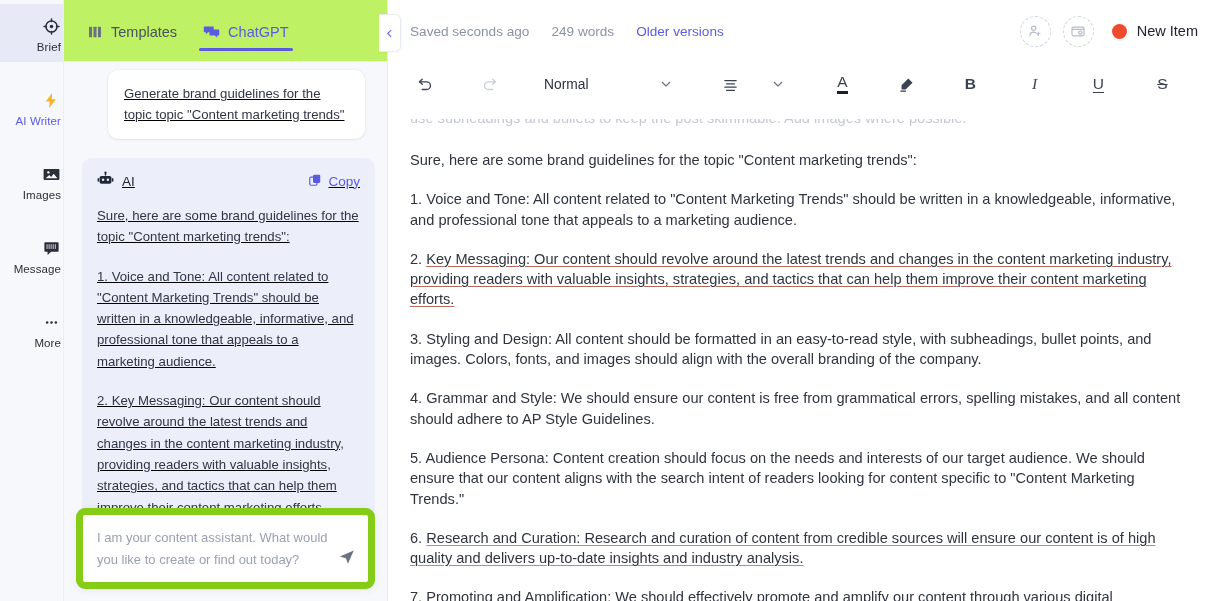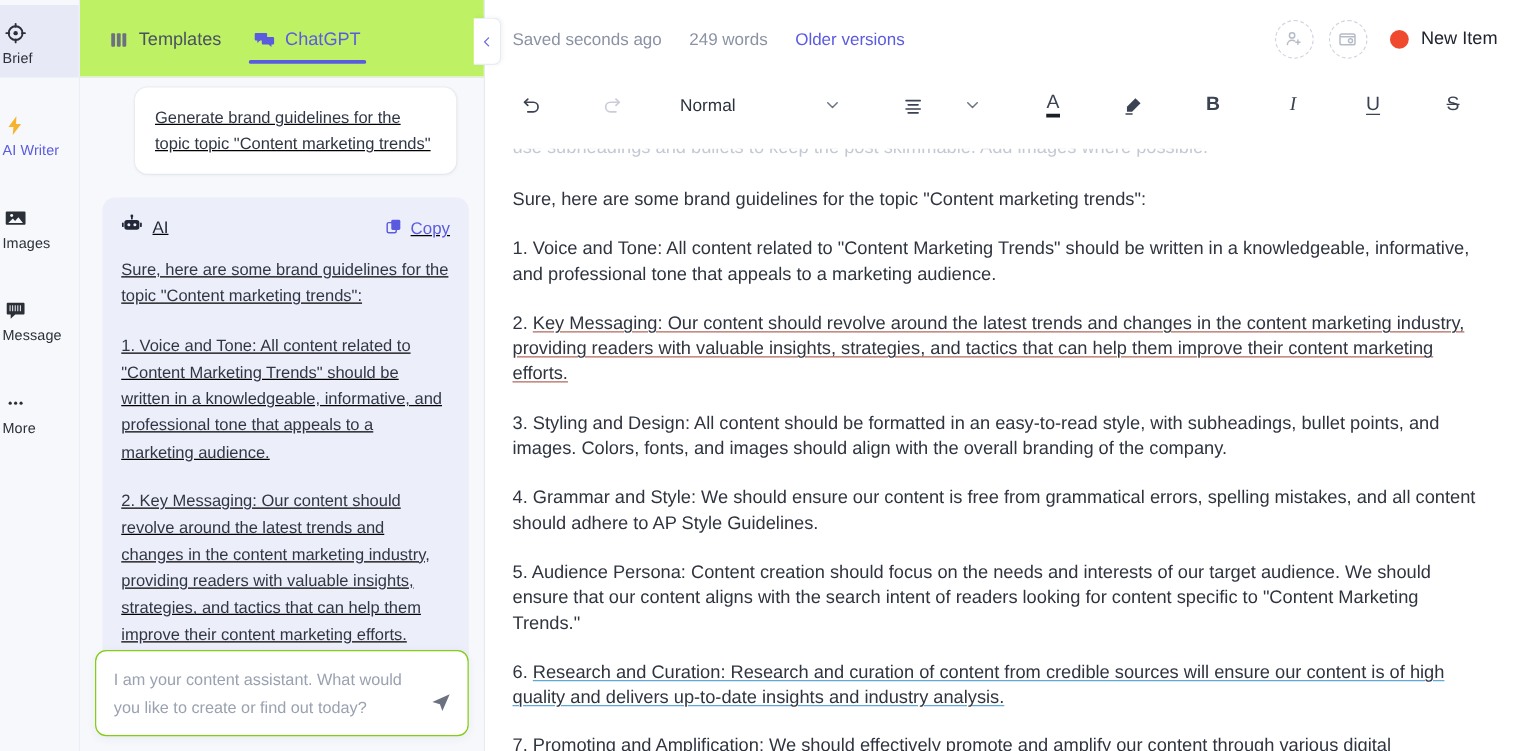--- a/index.html
+++ b/index.html
@@ -15,21 +15,21 @@
   
   .rail {
     width: 64px; flex: 0 0 64px;
     background: #f7f8fc;
     border-right: 1px solid #eceef5;
     display: flex; flex-direction: column;
     align-items: stretch;
     padding-top: 4px;
   }
   .rail-item {
-    display: flex; flex-direction: column; align-items: flex-start;
+    display: flex; flex-direction: column; align-items: flex-end;
     justify-content: center;
     padding: 10px 2px 6px;
     cursor: pointer;
     gap: 6px;
     min-height: 58px;
   }
   .rail-item.active-bg { background: #e7eaf6; }
   .rail-item.active-text .rail-label { color: #5b5be0; }
   .rail-ico { width: 20px; height: 20px; display: flex; align-items: center; justify-content: center; }
   .rail-ico svg { display: block; }
@@ -75,35 +75,35 @@
     padding: 13px 16px 14px;
     box-shadow: 0 1px 3px rgba(38,45,70,.07), 0 0 0 1px rgba(40,50,80,.03);
     font-size: 13.2px; line-height: 21px; color: #303644;
   }
   .ai-card {
     background: #eceefa;
     border-radius: 10px;
     margin: 19px 0 0 6px;
     padding: 13px 15px 16px;
   }
-  .ai-head { display: flex; align-items: flex-end; justify-content: space-between; margin-bottom: 14px; }
+  .ai-head { display: flex; align-items: center; justify-content: space-between; margin-bottom: 14px; }
   .ai-id { display: flex; align-items: center; gap: 8px; font-size: 13.5px; color: #232838; font-weight: 500; }
   .ai-copy { display: flex; align-items: center; gap: 6px; color: #5b5be0; font-size: 13.5px; cursor: pointer; }
   .ai-body p { font-size: 13.2px; line-height: 21.3px; color: #303644; margin-bottom: 18px; }
   .ai-body p:last-child { margin-bottom: 0; }
 
   .chat-fade {
     position: absolute; left: 0; right: 0; bottom: 0; height: 74px;
     background: linear-gradient(to bottom, rgba(247,248,252,0), #f7f8fc 62%);
     pointer-events: none;
   }
   .composer {
     position: absolute; left: 12px; right: 12px; bottom: 12px;
     background: #ffffff;
-    border: 1px solid #84cc16;
+    border: 7px solid #84cc16;
     border-radius: 9px;
     box-shadow: 0 2px 8px rgba(40,50,80,.06);
     padding: 12px 40px 12px 14px;
     min-height: 62px;
   }
   .composer-ph { font-size: 13px; line-height: 21.5px; color: #9aa1b0; }
   .send-ico { position: absolute; right: 12px; bottom: 12px; cursor: pointer; }
 
   .collapse-btn {
     position: absolute; right: -14px; top: 14px;

